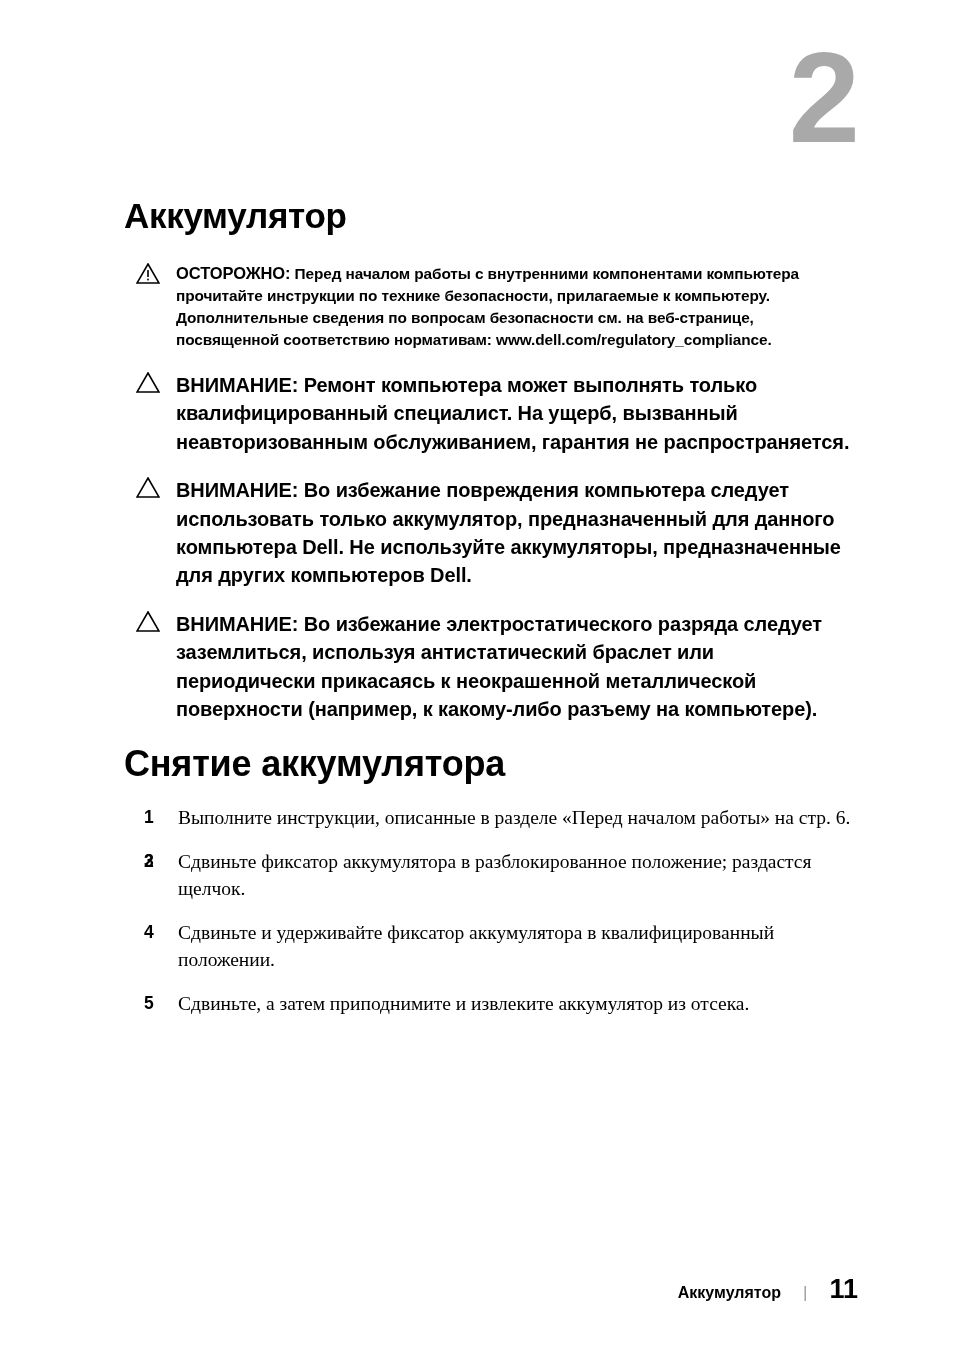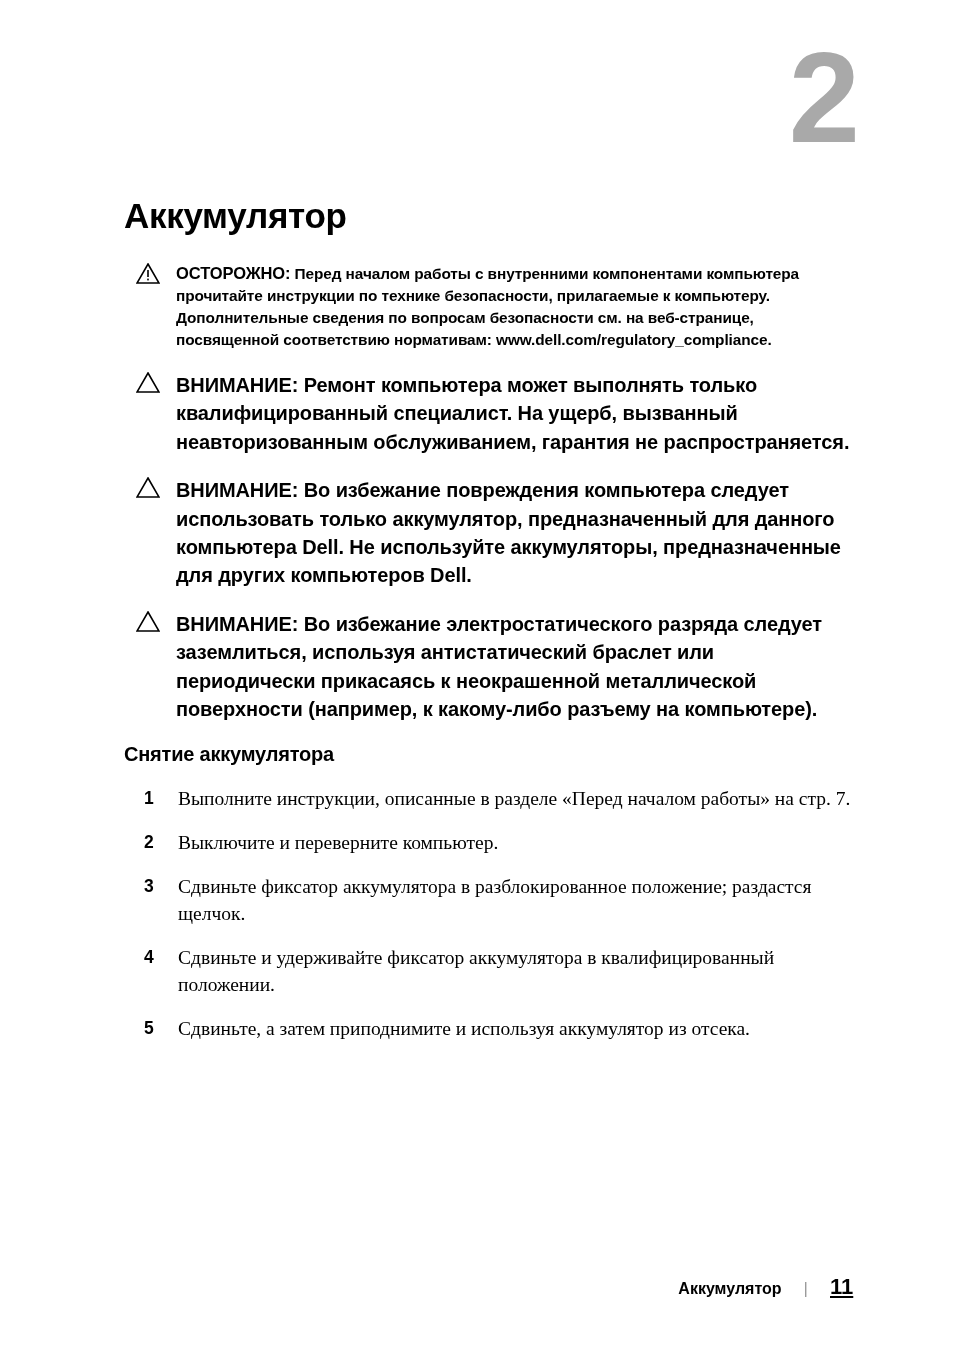--- a/index.html
+++ b/index.html
@@ -67,21 +67,21 @@
   }
   .notice.first .label {
     font-size: 16.5px;
   }
   .notice.first {
     font-size: 15.4px;
   }
   h2.section-title {
     font-family: "Liberation Sans", sans-serif;
     font-weight: bold;
-    font-size: 20px;
+    font-size: 36px;
     margin: 18px 0 20px 0;
     letter-spacing: -0.2px;
   }
   ol.steps {
     list-style: none;
     margin: 0;
     padding: 0;
   }
   ol.steps li {
     position: relative;
@@ -114,24 +114,23 @@
   .footer .foot-title {
     font-size: 16px;
   }
   .footer .sep {
     color: #9a9a9a;
     font-weight: normal;
     margin: 0 22px;
     font-size: 17px;
   }
   .footer .page-num {
-    font-size: 22px;
+    font-size: 27px;
     min-width: 28px;
     text-align: left;
-    text-decoration: underline;
   }
 </style>
 </head>
 <body>
 
 <div class="page">
 
   <div class="chapter-number">2</div>
 
   <div class="content">
@@ -174,37 +173,36 @@
         </svg>
       </span>
       <span class="label">ВНИМАНИЕ:</span><span> Во избежание электростатического разряда следует заземлиться, используя антистатический браслет или периодически прикасаясь к неокрашенной металлической поверхности (например, к какому-либо разъему на компьютере).</span>
     </div>
 
     <h2 class="section-title">Снятие аккумулятора</h2>
 
     <ol class="steps">
       <li>
         <span class="num">1</span>
-        <span>Выполните инструкции, описанные в разделе «Перед началом работы» на стр. 7.</span>
+        <span>Выполните инструкции, описанные в разделе «Перед началом работы» на стр. 6.</span>
       </li>
       <li>
         <span class="num">2</span>
-        <span>Выключите и переверните компьютер.</span>
       </li>
       <li>
         <span class="num">3</span>
         <span>Сдвиньте фиксатор аккумулятора в разблокированное положение; раздастся щелчок.</span>
       </li>
       <li>
         <span class="num">4</span>
         <span>Сдвиньте и удерживайте фиксатор аккумулятора в квалифицированный положении.</span>
       </li>
       <li>
         <span class="num">5</span>
-        <span>Сдвиньте, а затем приподнимите и используя аккумулятор из отсека.</span>
+        <span>Сдвиньте, а затем приподнимите и извлеките аккумулятор из отсека.</span>
       </li>
     </ol>
 
   </div>
 
   <div class="footer">
     <span class="foot-title">Аккумулятор</span>
     <span class="sep">|</span>
     <span class="page-num">11</span>
   </div>

